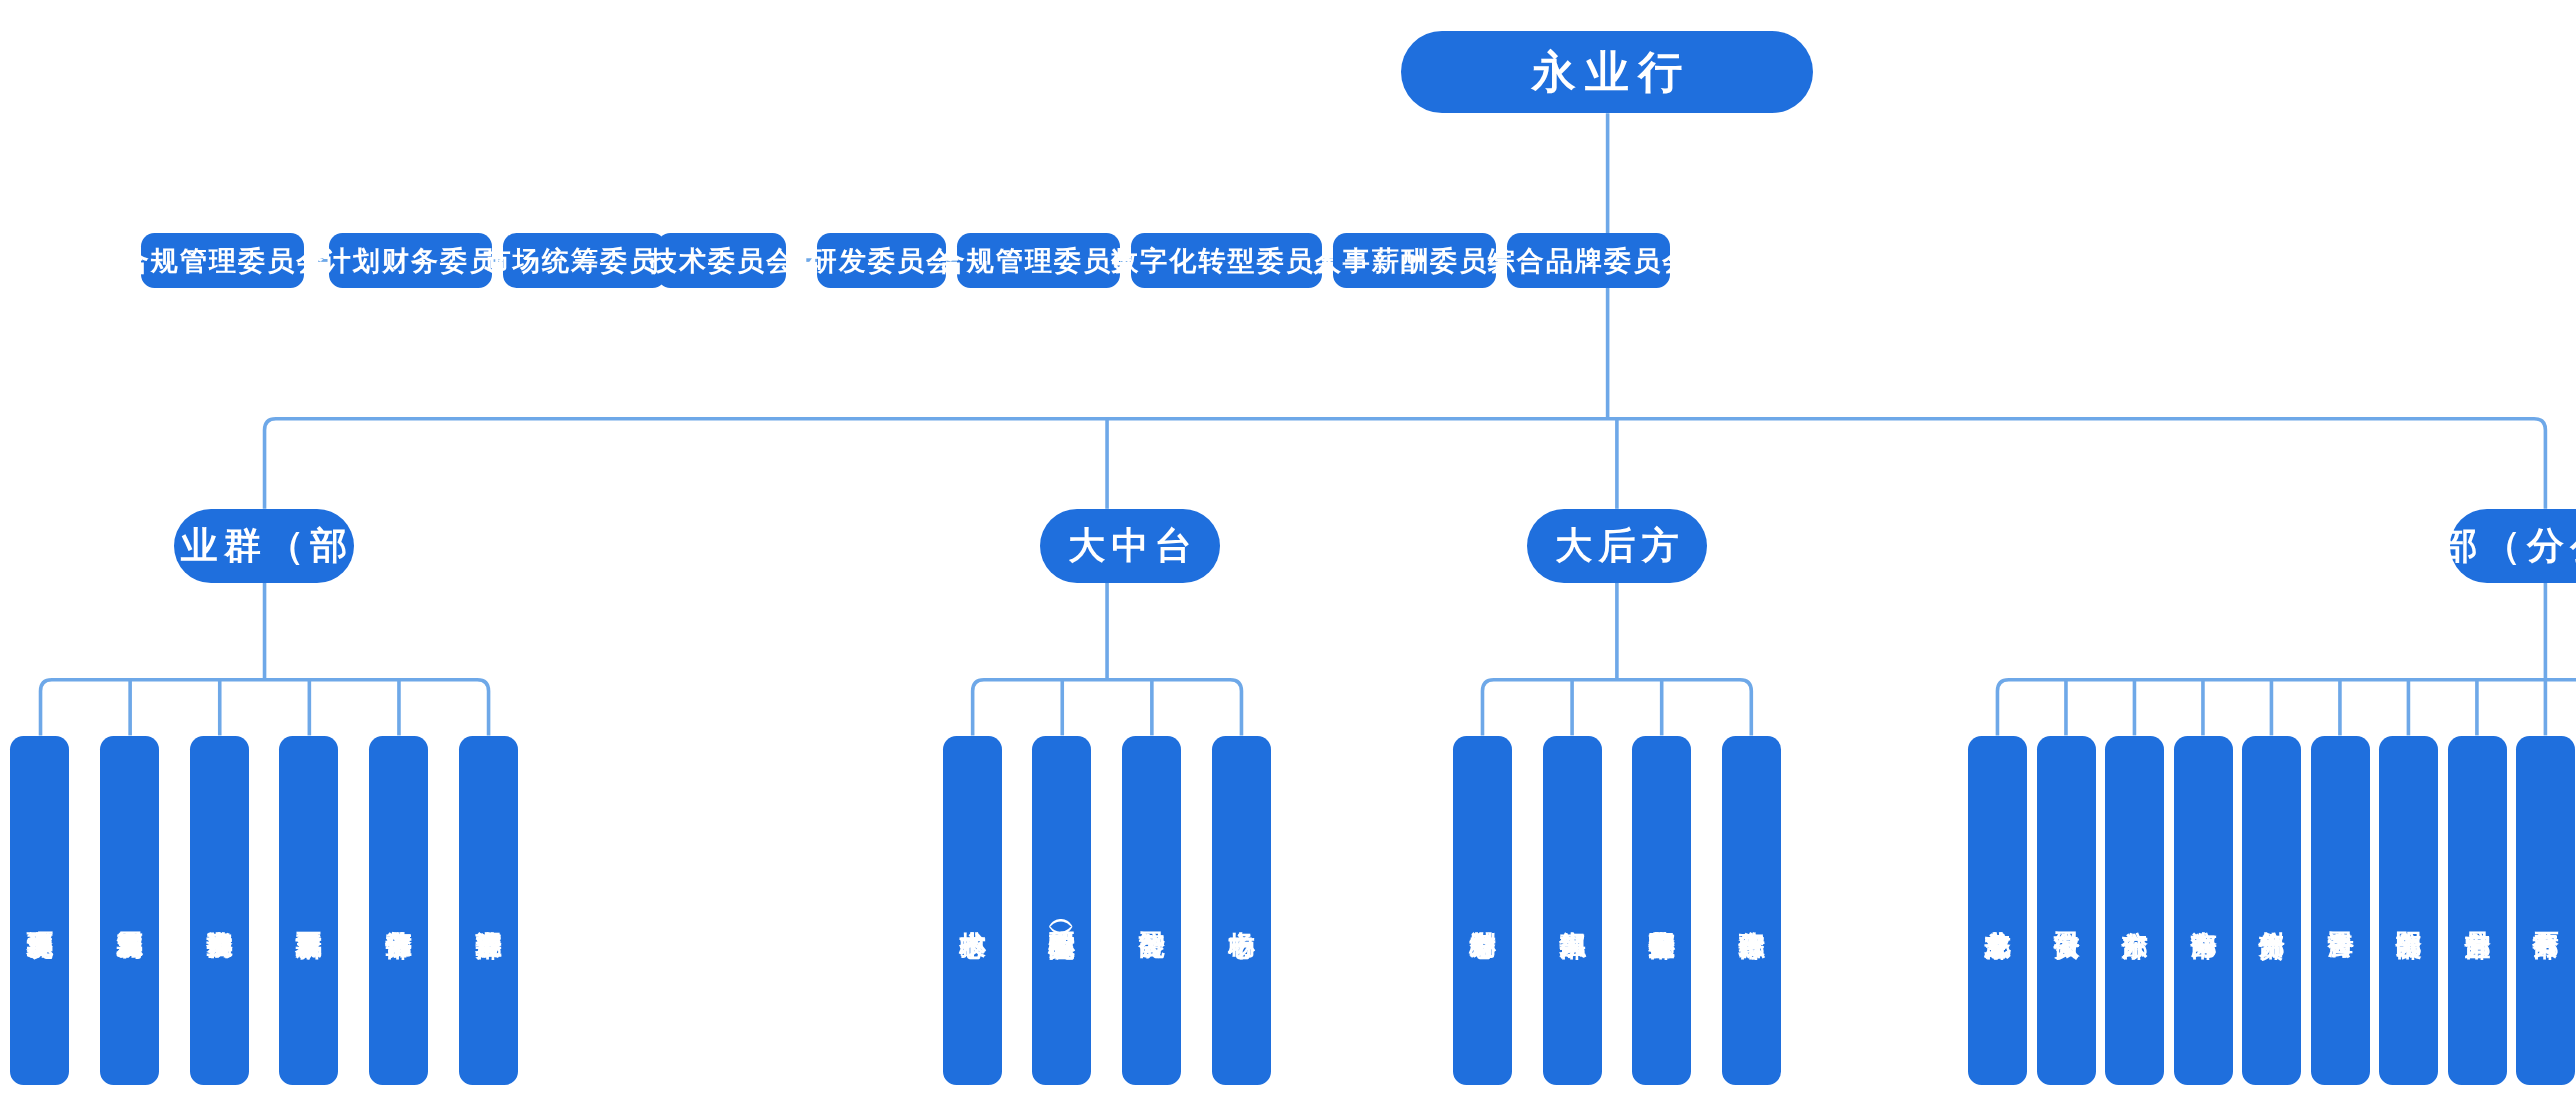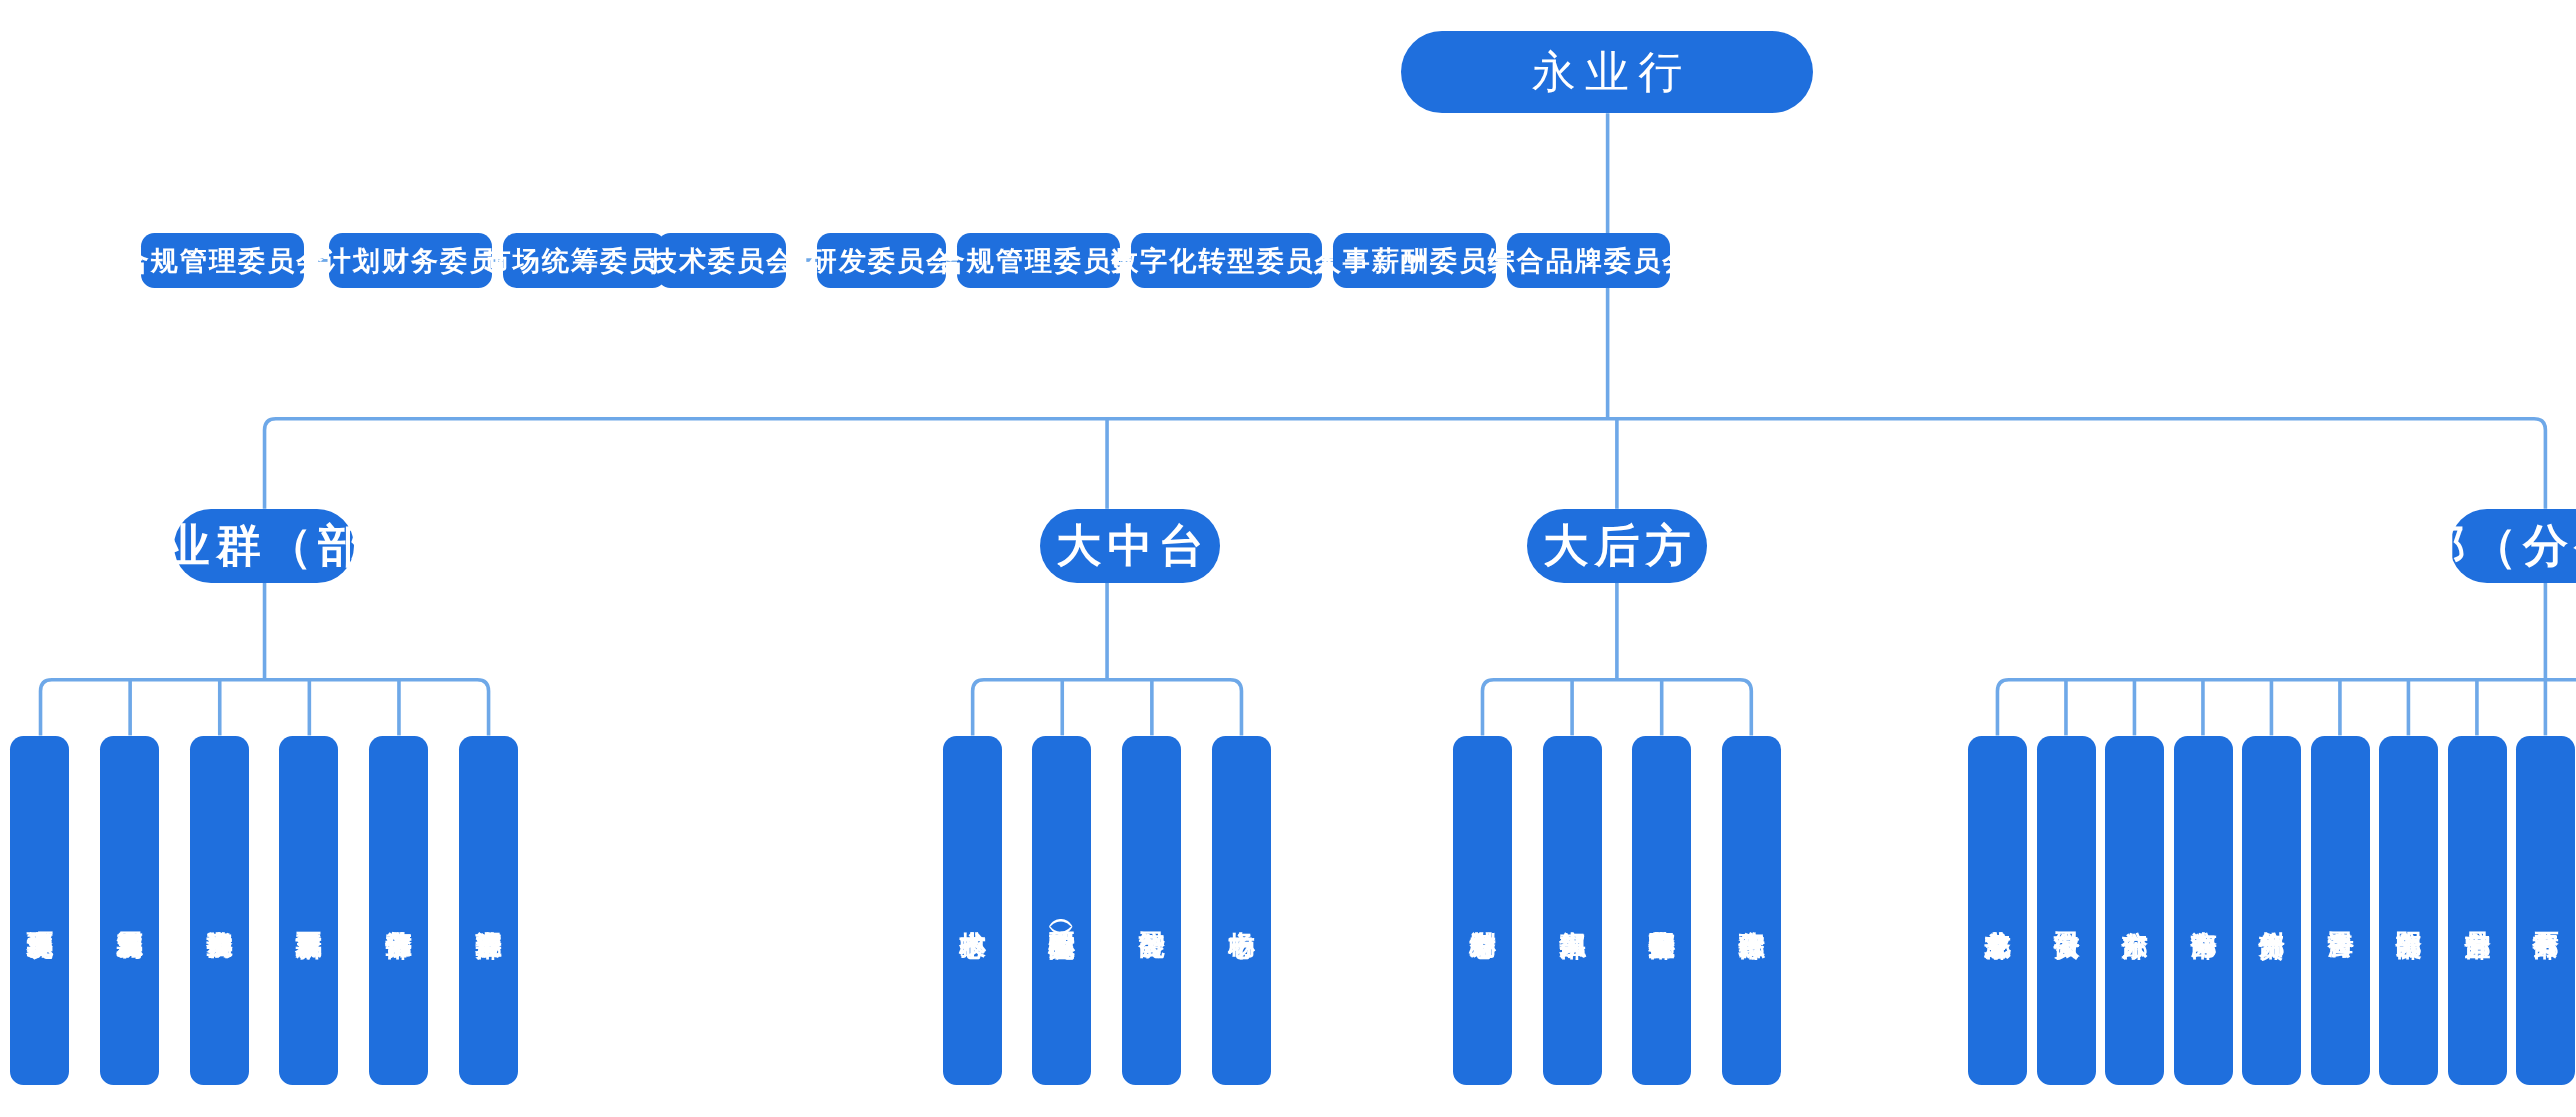--- a/index.html
+++ b/index.html
@@ -17,36 +17,36 @@
     color:#ffffff;
     display:flex;align-items:center;justify-content:center;
     box-sizing:border-box;
     z-index:3;
   }
 
   
   .root{
     left:1401px;top:31px;width:412px;height:82px;
     border-radius:41px;
-    font-size:44px;letter-spacing:9.3px;text-indent:9.3px;font-weight:400;
+    font-size:44px;letter-spacing:9.3px;text-indent:9.3px;font-weight:700;
   }
 
   
   .committee{
     top:233px;height:55px;
     border-radius:13.4px;
     font-size:27px;letter-spacing:2.1px;text-indent:2.1px;font-weight:600;
     white-space:nowrap;
   }
 
   
   .group{
     top:509px;height:74px;
     border-radius:37px;
-    font-size:45px;letter-spacing:6.2px;text-indent:6.2px;font-weight:600;
+    font-size:37px;letter-spacing:6.2px;text-indent:6.2px;font-weight:600;
     white-space:nowrap;
   }
 
   
   .leaf{
     top:736px;height:349px;width:59px;
     border-radius:13.4px;
     font-size:26px;line-height:1.06;font-weight:600;
     writing-mode:vertical-rl;text-orientation:upright;
     align-items:center;justify-content:center;

